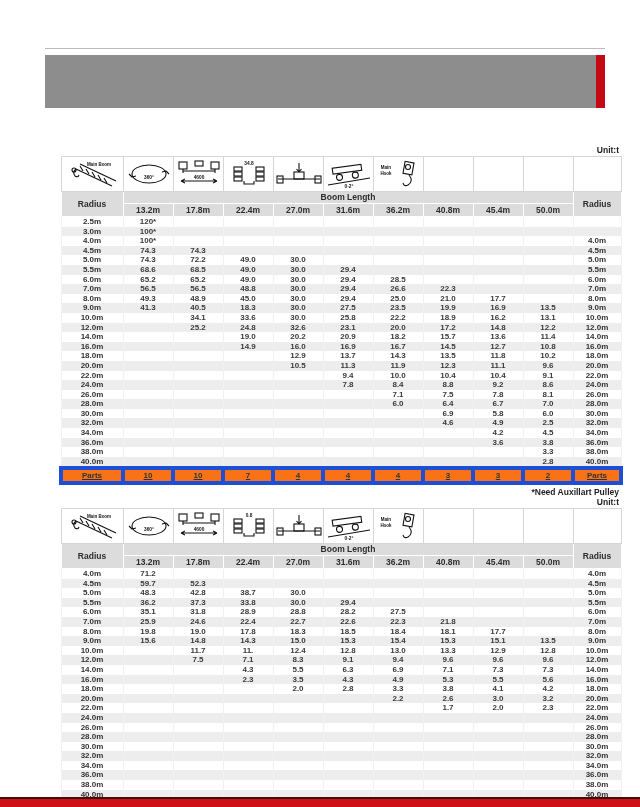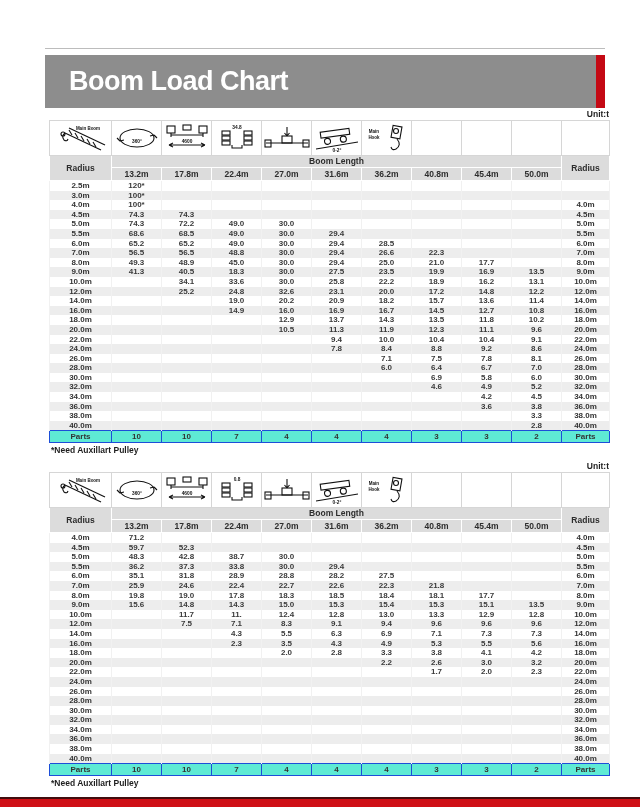--- a/index.html
+++ b/index.html
@@ -5,53 +5,52 @@
   html,body{margin:0;padding:0;}
   body{
     width:640px;height:807px;position:relative;background:#ffffff;
     font-family:"Liberation Sans", sans-serif;overflow:hidden;
   }
   .topline{position:absolute;left:45px;top:48px;width:560px;height:1px;background:#bcbcbc;}
   .banner{position:absolute;left:45px;top:55px;width:560px;height:53px;background:#8d8d8d;display:flex;align-items:center;}
   .banner .accent{position:absolute;right:0;top:0;width:9px;height:100%;background:#c40914;}
   .banner h1{color:#ffffff;font-size:27px;font-weight:bold;margin:0 0 0 24px;letter-spacing:-0.5px;}
 
-  .block{position:absolute;left:49px;width:560px;}
+  .block{position:absolute;left:59px;width:560px;margin-top:36px;}
   #block-0{top:109px;}
   #block-1{top:461px;}
   .unit{height:11px;font-size:8.5px;font-weight:bold;color:#222;text-align:right;line-height:10px;}
-  .footnote{margin-top:2px;font-size:8.5px;font-weight:bold;color:#1e1e1e;padding-left:2px;}
+  .footnote{margin-top:2px;font-size:8.5px;font-weight:bold;color:#1e1e1e;padding-left:2px;text-align:right;}
 
   table.load-table{border-collapse:collapse;table-layout:fixed;width:560px;}
   table.load-table td,table.load-table th{padding:0;margin:0;text-align:center;vertical-align:middle;overflow:hidden;}
 
   tr.icons td{height:34px;background:#fff;border:1px solid #d6d6d6;}
   tr.icons svg{display:block;margin:0 auto;}
 
   tr.head th{background:#dcdcdc;border:1px solid #ffffff;font-size:8.5px;color:#2d2d2d;font-weight:bold;}
   tr.head.top th{height:11px;line-height:11px;}
   tr.head.cols th{height:12px;line-height:12px;}
 
   tr.data td{height:9.6px;line-height:9.6px;font-size:8px;font-weight:bold;color:#3a3a3a;
     border-left:1px solid rgba(0,0,0,0.055);border-right:1px solid rgba(0,0,0,0.055);}
   tr.data.alt td{background:#ededed;}
   tr.data td.rlab{color:#333;}
 
-  tr.parts td{height:11px;line-height:11px;background:#5eead4;font-size:8px;font-weight:bold;color:#333;
-    border:1px solid #1d4ed8;}
+  tr.parts td{height:11px;line-height:11px;background:#f97316;font-size:8px;font-weight:bold;color:#333;
+    border:4px solid #1d4ed8;text-decoration:underline;}
 
   .bottombar{position:absolute;left:0;bottom:0;width:640px;height:8px;background:#cf1016;border-top:2px solid #420c0e;}
 </style>
 </head>
 <body>
 
 <div class="topline"></div>
 
 <div class="banner" style="background: rgb(141, 141, 141);">
-  <h1>Boom Load Chart</h1>
   <div class="accent" style="background: rgb(196, 9, 20);"></div>
 </div>
 
 <section class="block" id="block-0">
   <div class="unit">Unit:t</div>
   <div class="mount">
       <table class="load-table">
         <colgroup>
           <col style="width:62px">
           <col style="width:50px">
@@ -430,21 +429,21 @@
           <tr class="data alt">
             <td class="rlab">32.0m</td>
             <td></td>
             <td></td>
             <td></td>
             <td></td>
             <td></td>
             <td></td>
             <td>4.6</td>
             <td>4.9</td>
-            <td>5.2</td>
+            <td>2.5</td>
             <td class="rlab">32.0m</td>
           </tr>
           <tr class="data">
             <td class="rlab">34.0m</td>
             <td></td>
             <td></td>
             <td></td>
             <td></td>
             <td></td>
             <td></td>

